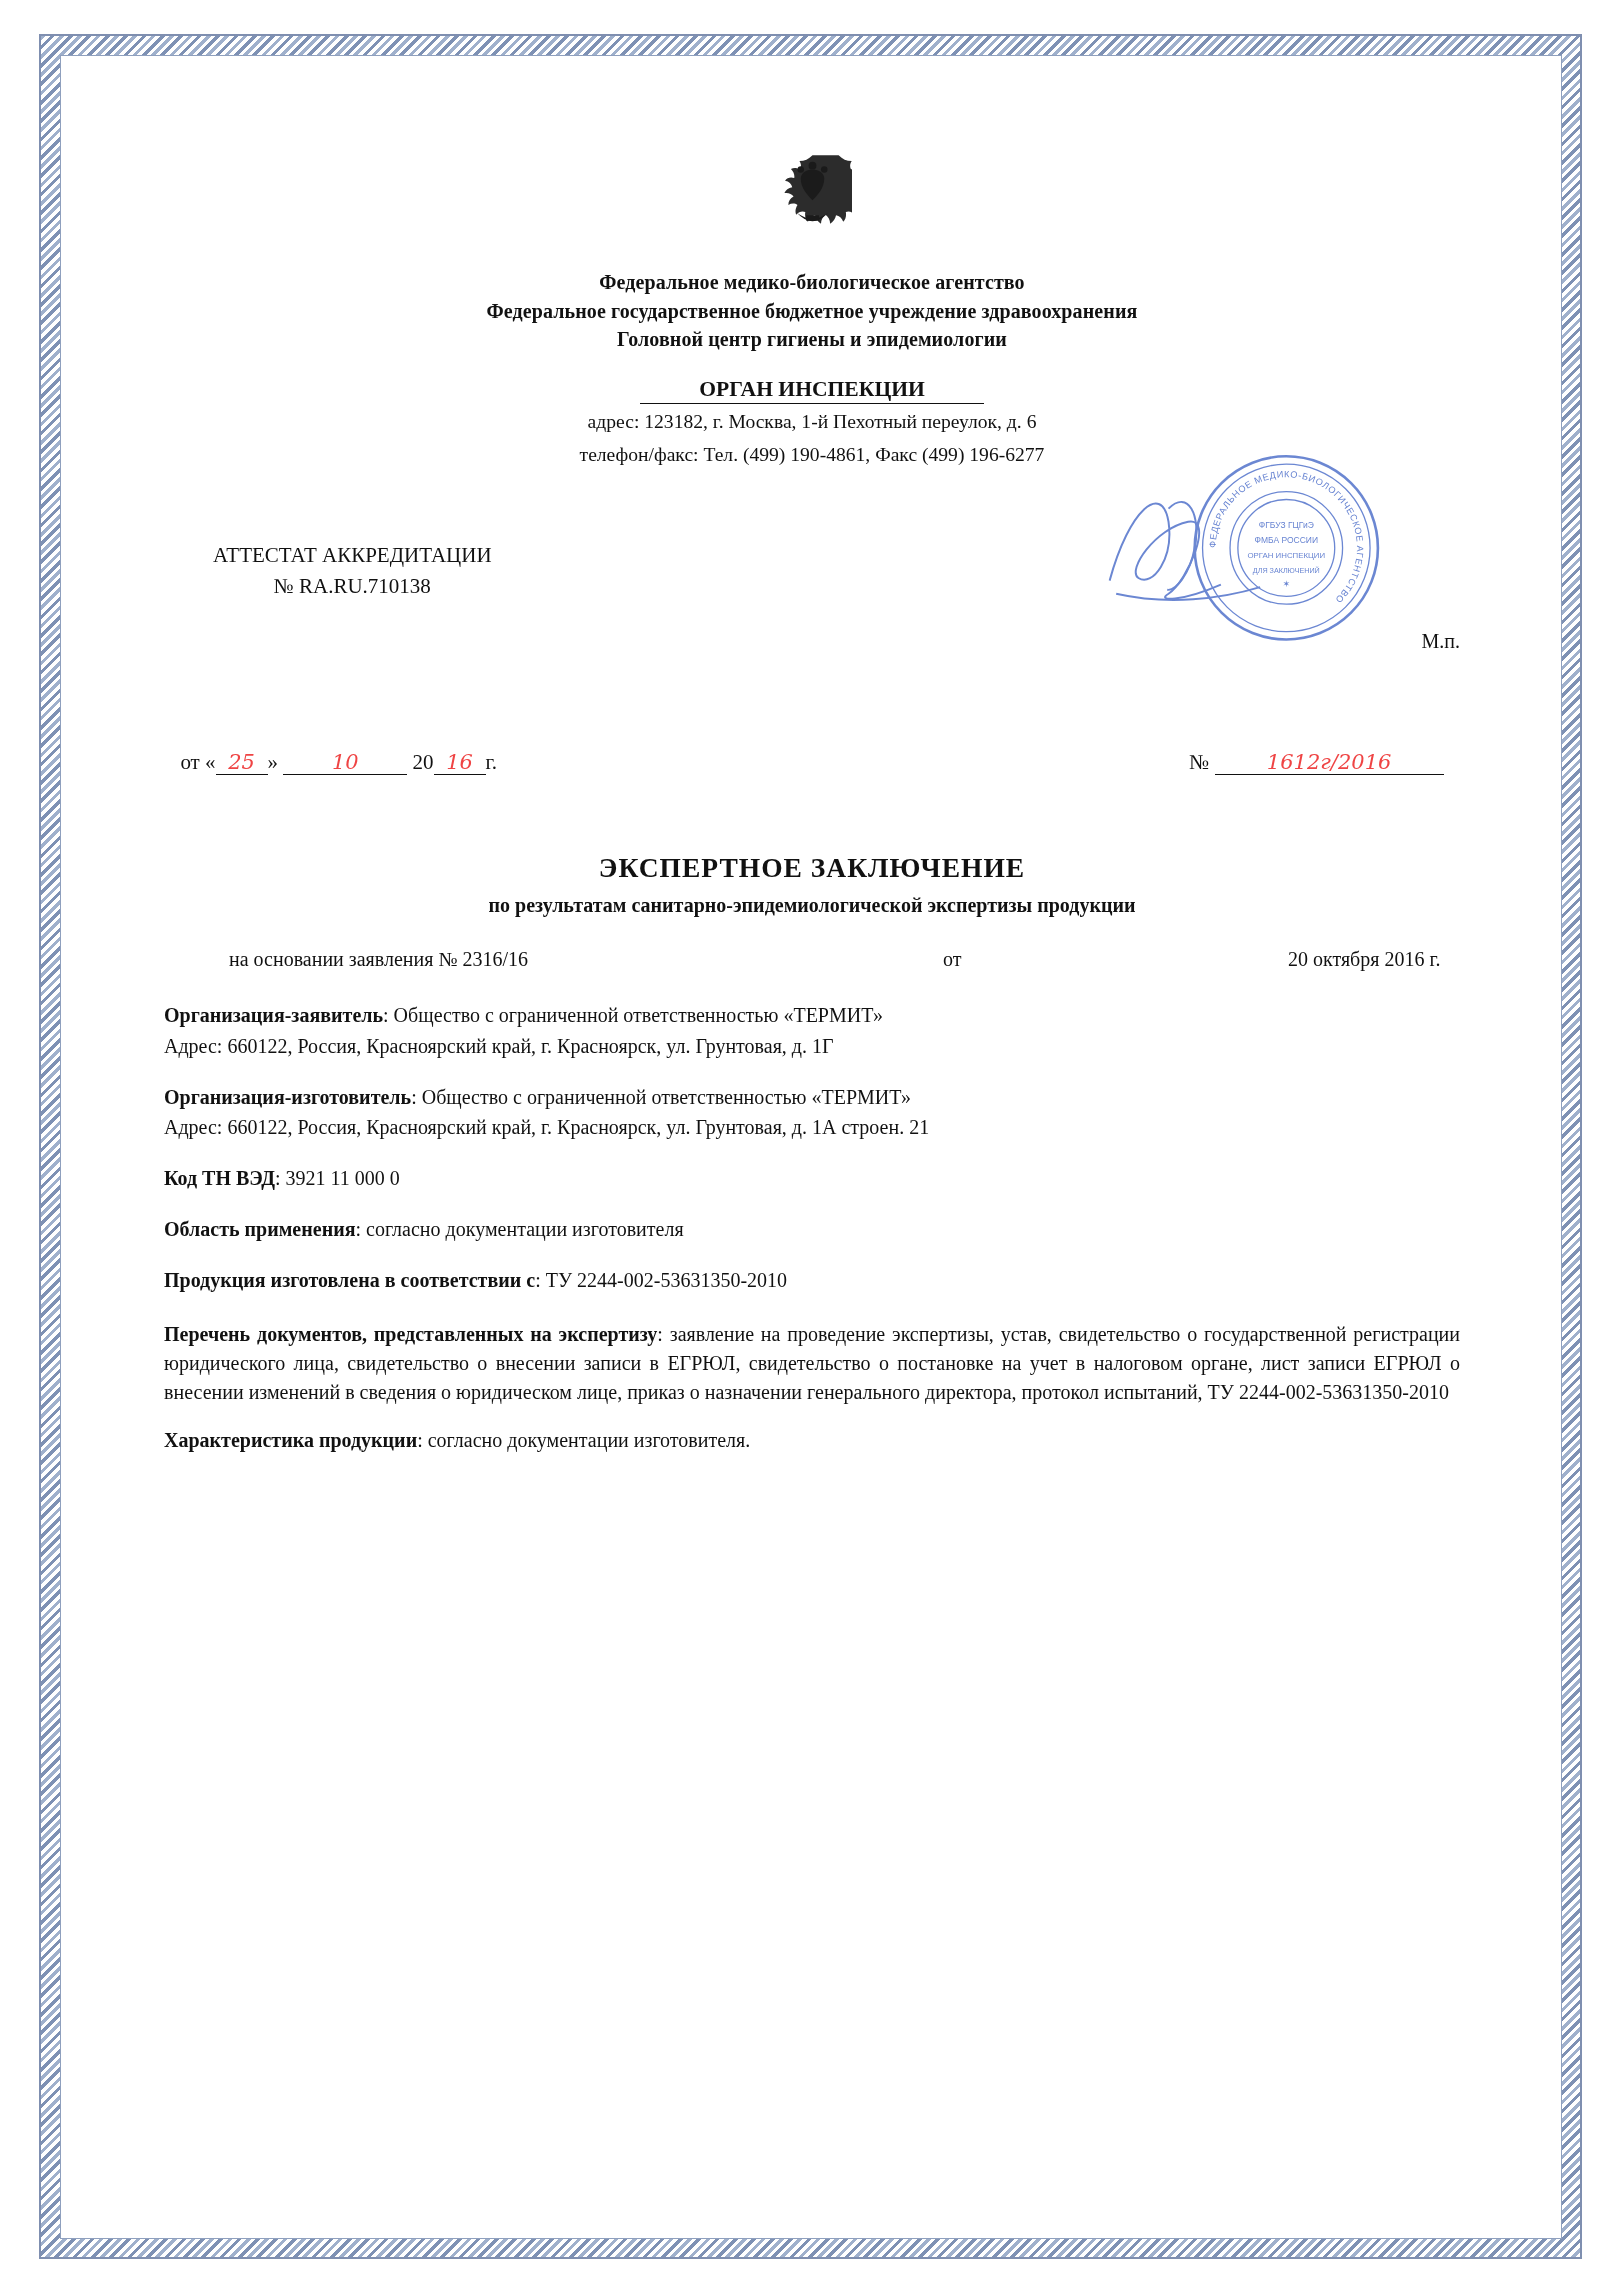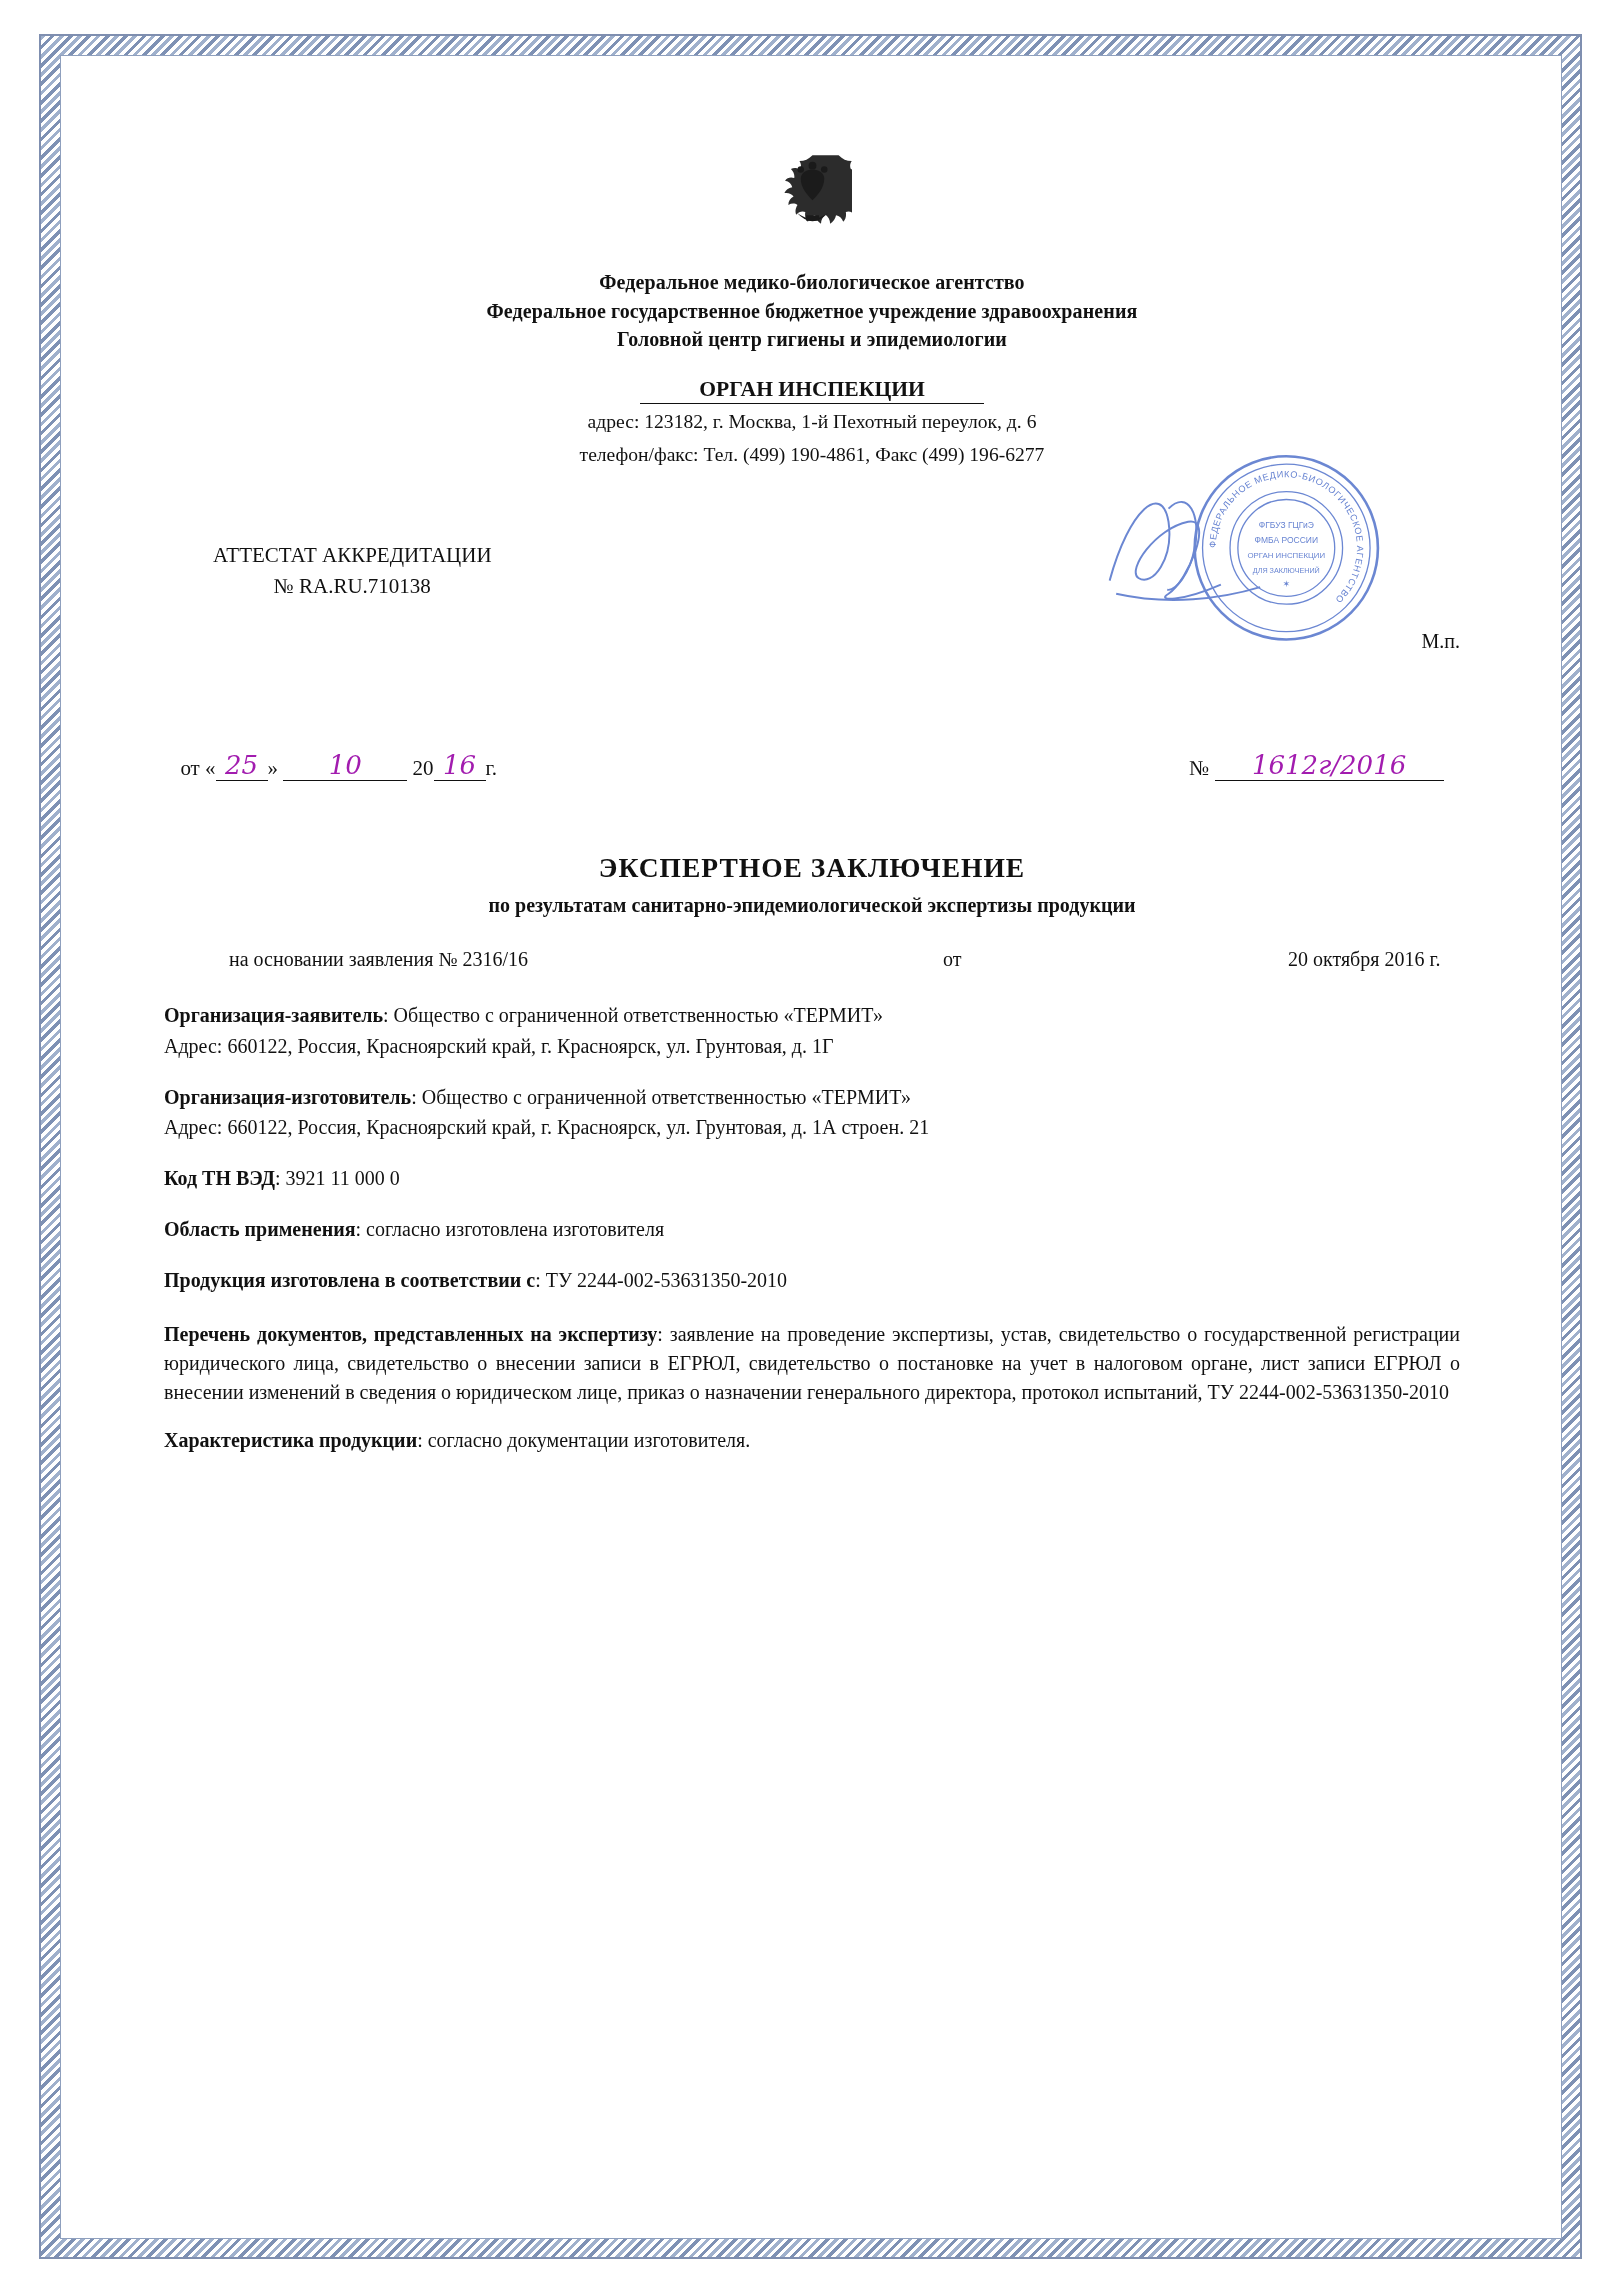--- a/index.html
+++ b/index.html
@@ -184,22 +184,22 @@
     border-bottom: 1.3px solid #111;
     text-align: center;
     vertical-align: bottom;
   }
   .ul.small { width: 52px; }
   .ul.mid { width: 124px; }
   .ul.tiny { width: 52px; }
   .hand {
     font-family: "DejaVu Serif", serif;
     font-style: italic;
-    color: #a21caf;
-    font-size: 26px;
+    color: #ef4444;
+    font-size: 21px;
   }
   .num-right {
     position: absolute;
     right: 16.4px;
     top: 13px;
     white-space: nowrap;
   }
   .ul.long { width: 229px; }
 
   
@@ -354,21 +354,21 @@
       <b>Организация-изготовитель</b><span>: Общество с ограниченной ответственностью «ТЕРМИТ»</span>
       <span class="sub">Адрес: 660122, Россия, Красноярский край, г. Красноярск, ул. Грунтовая, д. 1А строен. 21</span>
     </div>
 
 
     <div class="para">
       <b>Код ТН ВЭД</b><span>: 3921 11 000 0</span>
     </div>
 
     <div class="para">
-      <b>Область применения</b><span>:  согласно изготовлена изготовителя</span>
+      <b>Область применения</b><span>:  согласно документации изготовителя</span>
     </div>
 
     <div class="para">
       <b>Продукция изготовлена в соответствии с</b><span>: ТУ 2244-002-53631350-2010</span>
     </div>
 
     <div class="para-just">
       <b>Перечень документов, представленных на экспертизу</b><span>: заявление на проведение экспертизы, устав, свидетельство о государственной регистрации юридического лица, свидетельство о внесении записи в ЕГРЮЛ, свидетельство о постановке на учет в налоговом органе, лист записи ЕГРЮЛ о внесении изменений в сведения о юридическом лице, приказ о назначении генерального директора, протокол испытаний, ТУ 2244-002-53631350-2010</span>
     </div>
 

